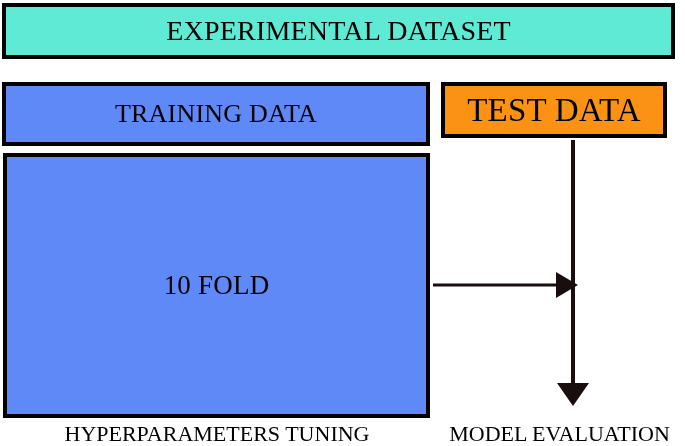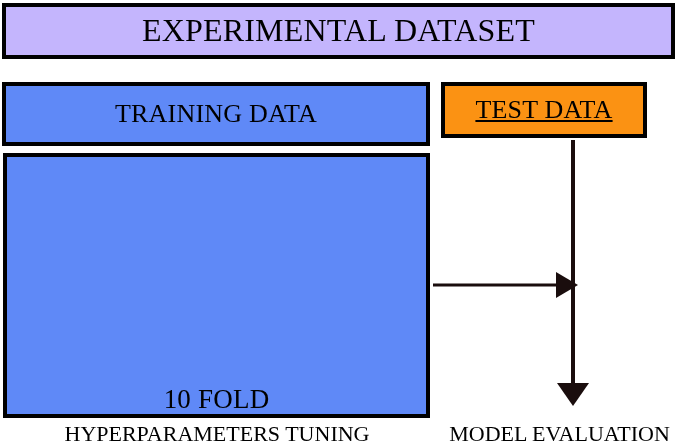--- a/index.html
+++ b/index.html
@@ -35,54 +35,52 @@
     line-height: 1.12;
     letter-spacing: 0.2px;
   }
 
   
   #box-experimental-dataset {
     left: 2px;
     top: 3px;
     width: 673px;
     height: 56px;
-    background: #c4b5fd;
-    font-size: 32px;
+    background: #5eead4;
+    font-size: 28px;
     text-align: right;
   }
 
   
   #box-training-data {
     left: 2px;
     top: 82px;
     width: 428px;
     height: 64px;
     background: #5F89F7;
     font-size: 26px;
   }
 
   #box-test-data {
     left: 441px;
     top: 82px;
-    width: 206px;
+    width: 226px;
     height: 56px;
     background: #FB9213;
-    font-size: 26px;
-    text-decoration: underline;
+    font-size: 33px;
   }
 
   
   #box-cross-validation {
     left: 3px;
     top: 153px;
     width: 427px;
     height: 265px;
     background: #5F89F7;
     font-size: 27px;
-    align-items: flex-end;
   }
   #box-cross-validation .cv-text {
     display: block;
   }
 
   
   #arrow-layer {
     position: absolute;
     left: 0;
     top: 0;

